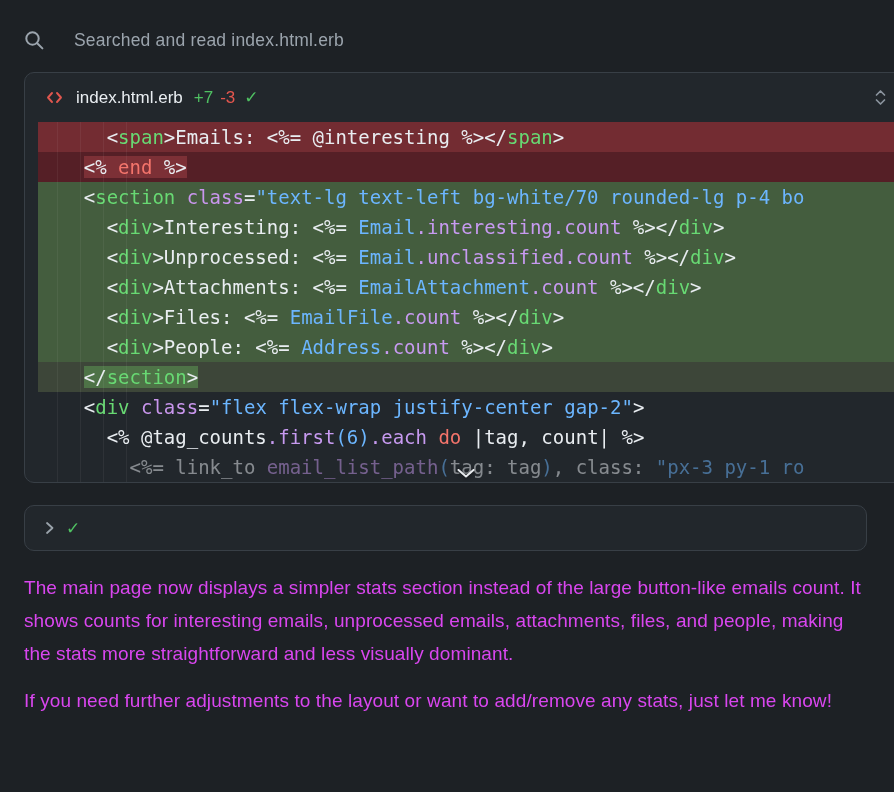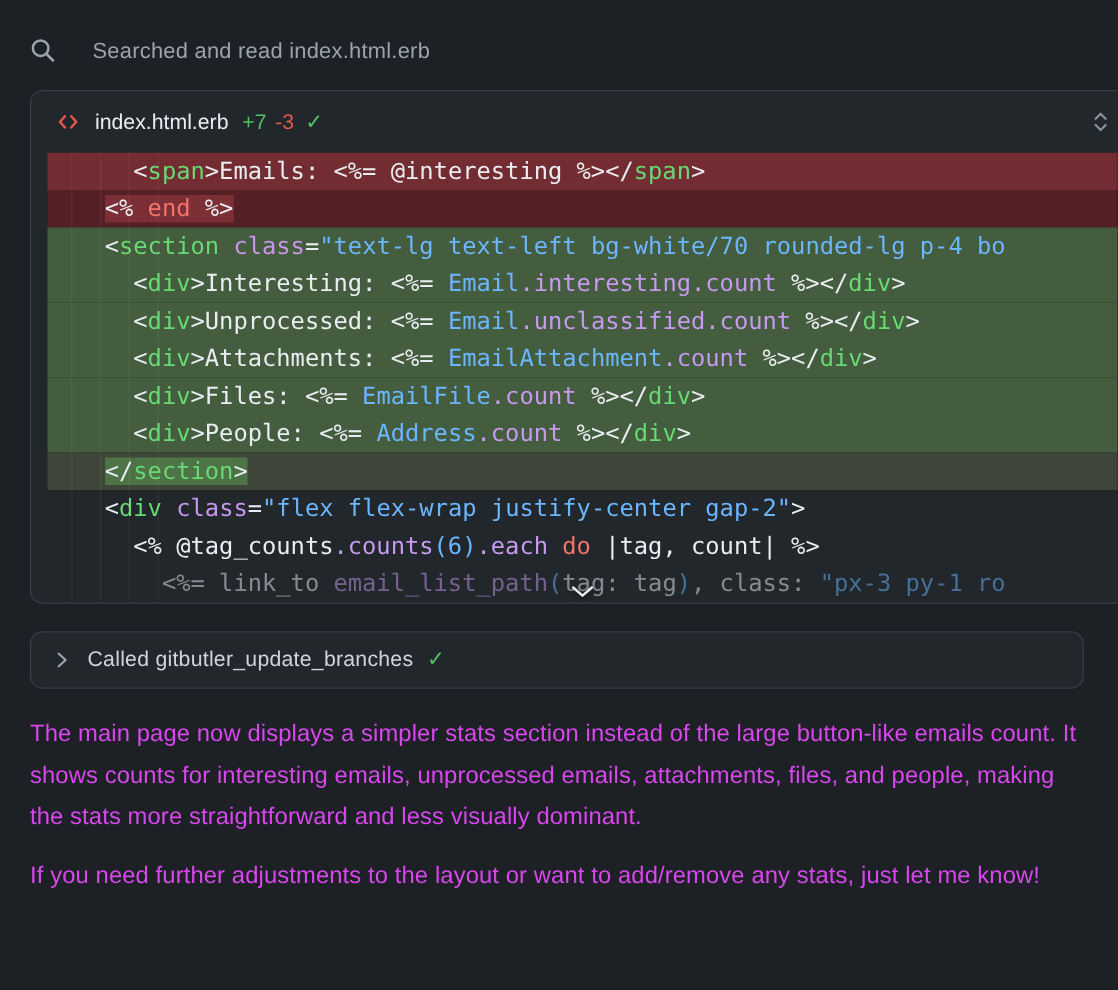--- a/index.html
+++ b/index.html
@@ -111,37 +111,36 @@
         <div class="code-line del-hi"><span class="tk-w">      &lt;</span><span class="tk-tag">span</span><span class="tk-w">&gt;Emails: &lt;%= @interesting %&gt;&lt;/</span><span class="tk-tag">span</span><span class="tk-w">&gt;</span></div>
         <div class="code-line del"><span class="tk-w">    </span><span class="tk-w patch-red">&lt;% </span><span class="tk-kw patch-red">end</span><span class="tk-w patch-red"> %&gt;</span></div>
         <div class="code-line add"><span class="tk-w">    &lt;</span><span class="tk-tag">section</span><span class="tk-w"> </span><span class="tk-attr">class</span><span class="tk-w">=</span><span class="tk-str">"text-lg text-left bg-white/70 rounded-lg p-4 bo</span></div>
         <div class="code-line add"><span class="tk-w">      &lt;</span><span class="tk-tag">div</span><span class="tk-w">&gt;Interesting: &lt;%= </span><span class="tk-const">Email</span><span class="tk-meth">.interesting.count</span><span class="tk-w"> %&gt;&lt;/</span><span class="tk-tag">div</span><span class="tk-w">&gt;</span></div>
         <div class="code-line add"><span class="tk-w">      &lt;</span><span class="tk-tag">div</span><span class="tk-w">&gt;Unprocessed: &lt;%= </span><span class="tk-const">Email</span><span class="tk-meth">.unclassified.count</span><span class="tk-w"> %&gt;&lt;/</span><span class="tk-tag">div</span><span class="tk-w">&gt;</span></div>
         <div class="code-line add"><span class="tk-w">      &lt;</span><span class="tk-tag">div</span><span class="tk-w">&gt;Attachments: &lt;%= </span><span class="tk-const">EmailAttachment</span><span class="tk-meth">.count</span><span class="tk-w"> %&gt;&lt;/</span><span class="tk-tag">div</span><span class="tk-w">&gt;</span></div>
         <div class="code-line add"><span class="tk-w">      &lt;</span><span class="tk-tag">div</span><span class="tk-w">&gt;Files: &lt;%= </span><span class="tk-const">EmailFile</span><span class="tk-meth">.count</span><span class="tk-w"> %&gt;&lt;/</span><span class="tk-tag">div</span><span class="tk-w">&gt;</span></div>
         <div class="code-line add"><span class="tk-w">      &lt;</span><span class="tk-tag">div</span><span class="tk-w">&gt;People: &lt;%= </span><span class="tk-const">Address</span><span class="tk-meth">.count</span><span class="tk-w"> %&gt;&lt;/</span><span class="tk-tag">div</span><span class="tk-w">&gt;</span></div>
         <div class="code-line mod"><span class="tk-w">    </span><span class="tk-w patch-green">&lt;/</span><span class="tk-tag patch-green">section</span><span class="tk-w patch-green">&gt;</span></div>
         <div class="code-line ctx"><span class="tk-w">    &lt;</span><span class="tk-tag">div</span><span class="tk-w"> </span><span class="tk-attr">class</span><span class="tk-w">=</span><span class="tk-str">"flex flex-wrap justify-center gap-2"</span><span class="tk-w">&gt;</span></div>
-        <div class="code-line ctx"><span class="tk-w">      &lt;% @tag_counts</span><span class="tk-meth">.counts</span><span class="tk-num">(6)</span><span class="tk-meth">.each</span><span class="tk-w"> </span><span class="tk-kw">do</span><span class="tk-w"> |tag, count| %&gt;</span></div>
+        <div class="code-line ctx"><span class="tk-w">      &lt;% @tag_counts</span><span class="tk-meth">.first</span><span class="tk-num">(6)</span><span class="tk-meth">.each</span><span class="tk-w"> </span><span class="tk-kw">do</span><span class="tk-w"> |tag, count| %&gt;</span></div>
         <div class="code-line ctx dim"><span class="tk-w">        &lt;%= link_to </span><span class="tk-meth">email_list_path</span><span class="tk-num">(</span><span class="tk-w">tag: tag</span><span class="tk-num">)</span><span class="tk-w">, class: </span><span class="tk-str">"px-3 py-1 ro</span></div>
       </div>
     <span class="scroll-hint">
       <svg width="19" height="11" viewBox="0 0 19 11" fill="none">
         <polyline points="2,2 9.5,8.5 17,2" stroke="#e8ebee" stroke-width="2" stroke-linecap="round" stroke-linejoin="round"></polyline>
       </svg>
     </span>
   </div>
 </div>
 
 <div class="tool-box">
   <span style="display:flex;">
     <svg width="11" height="16" viewBox="0 0 11 16" fill="none">
       <polyline points="3,3 8.5,8 3,13" stroke="#9aa3ab" stroke-width="1.8" stroke-linecap="round" stroke-linejoin="round"></polyline>
     </svg>
   </span>
-  <span class="label">Called gitbutler_update_branches</span>
   <span class="check">✓</span>
 </div>
 
 <div class="message">
     <p>The main page now displays a simpler stats section instead of the large button-like emails count. It shows counts for interesting emails, unprocessed emails, attachments, files, and people, making the stats more straightforward and less visually dominant.</p>
     <p>If you need further adjustments to the layout or want to add/remove any stats, just let me know!</p>
   </div>
 
 </body></html>

